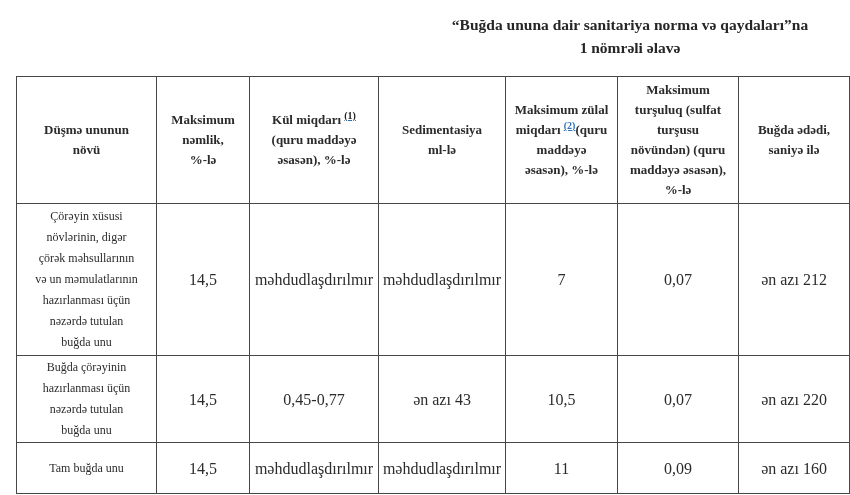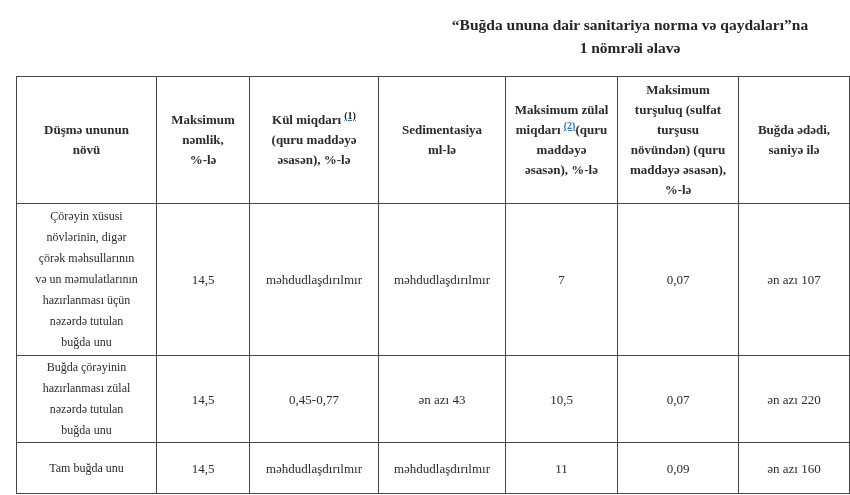--- a/index.html
+++ b/index.html
@@ -36,21 +36,21 @@
     overflow: visible;
   }
   .norms-table th {
     font-weight: bold;
     font-size: 13px;
     line-height: 20px;
     color: #2b2b2b;
   }
   .norms-table td {
     font-weight: normal;
-    font-size: 13px;
+    font-size: 16px;
     line-height: 21px;
   }
   .norms-table td.cell-flour-type { font-size: 12px; line-height: 21px; }
   tr.header-row   { height: 127px; }
   tr.body-row-0   { height: 152px; }
   tr.body-row-1   { height: 85px;  }
   tr.body-row-2   { height: 51px;  }
   sup.ref {
     font-size: 10px;
     line-height: 0;
@@ -113,25 +113,25 @@
 çörək məhsullarının
 və un məmulatlarının
 hazırlanması üçün
 nəzərdə tutulan
 buğda unu</td>
       <td>14,5</td>
       <td>məhdudlaşdırılmır</td>
       <td>məhdudlaşdırılmır</td>
       <td>7</td>
       <td>0,07</td>
-      <td>ən azı 107</td>
+      <td>ən azı 212</td>
     </tr>
     <tr class="body-row-1">
       <td class="cell-flour-type">Buğda çörəyinin
-hazırlanması zülal
+hazırlanması üçün
 nəzərdə tutulan
 buğda unu</td>
       <td>14,5</td>
       <td>0,45-0,77</td>
       <td>ən azı 43</td>
       <td>10,5</td>
       <td>0,07</td>
       <td>ən azı 220</td>
     </tr>
     <tr class="body-row-2">

